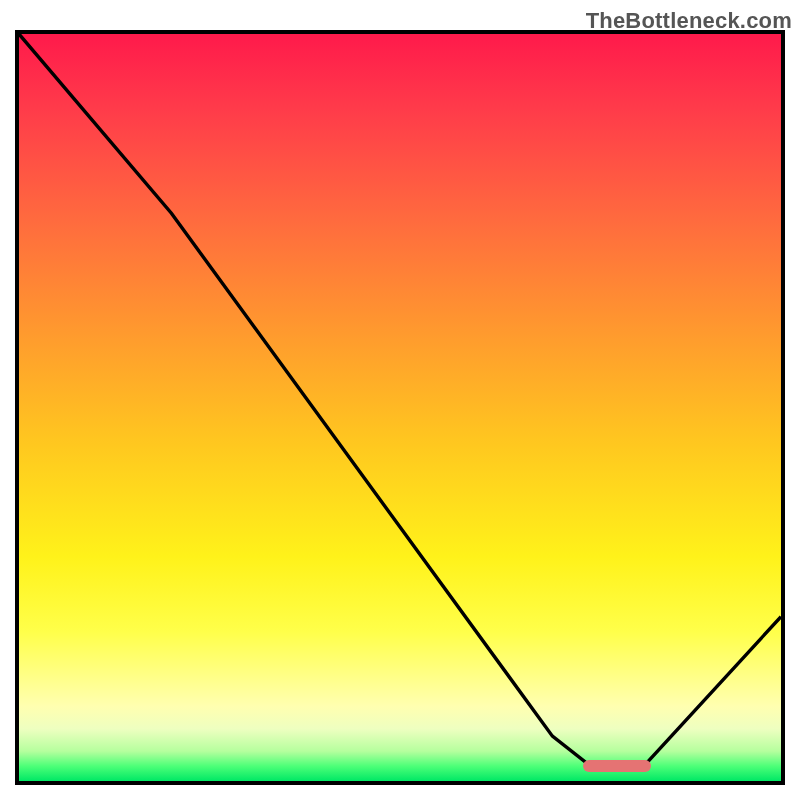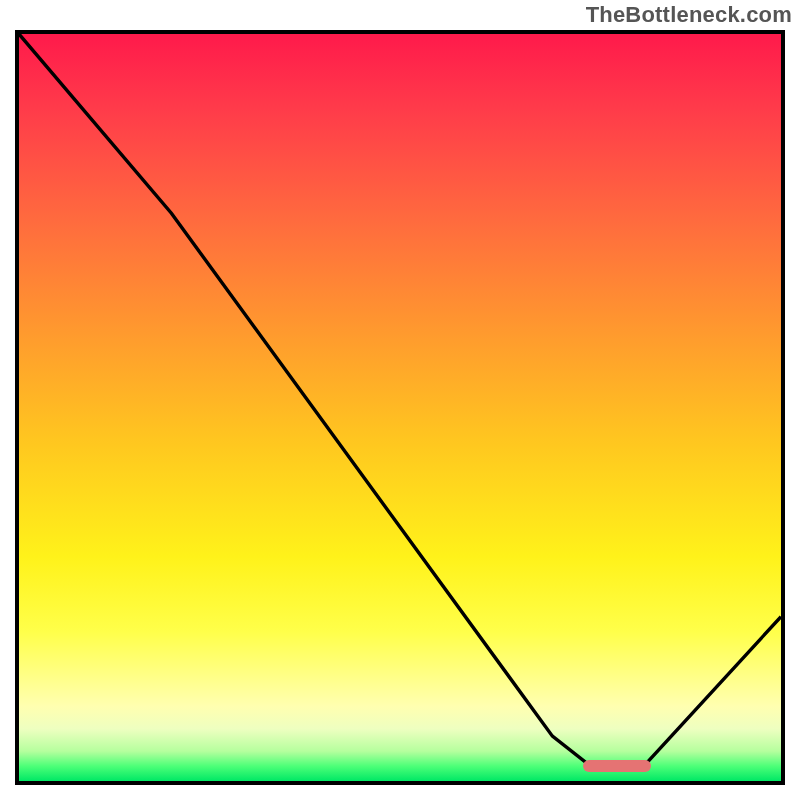--- a/index.html
+++ b/index.html
@@ -10,21 +10,21 @@
     background: #ffffff;
     font-family: Arial, Helvetica, sans-serif;
   }
   .outer {
     position: relative;
     width: 800px;
     height: 800px;
   }
   .watermark {
     position: absolute;
-    top: 2px;
+    top: 8px;
     right: 8px;
     font-size: 22px;
     font-weight: 600;
     color: #555;
     letter-spacing: 0.2px;
   }
   .plot-frame {
     position: absolute;
     left: 15px;
     top: 30px;

